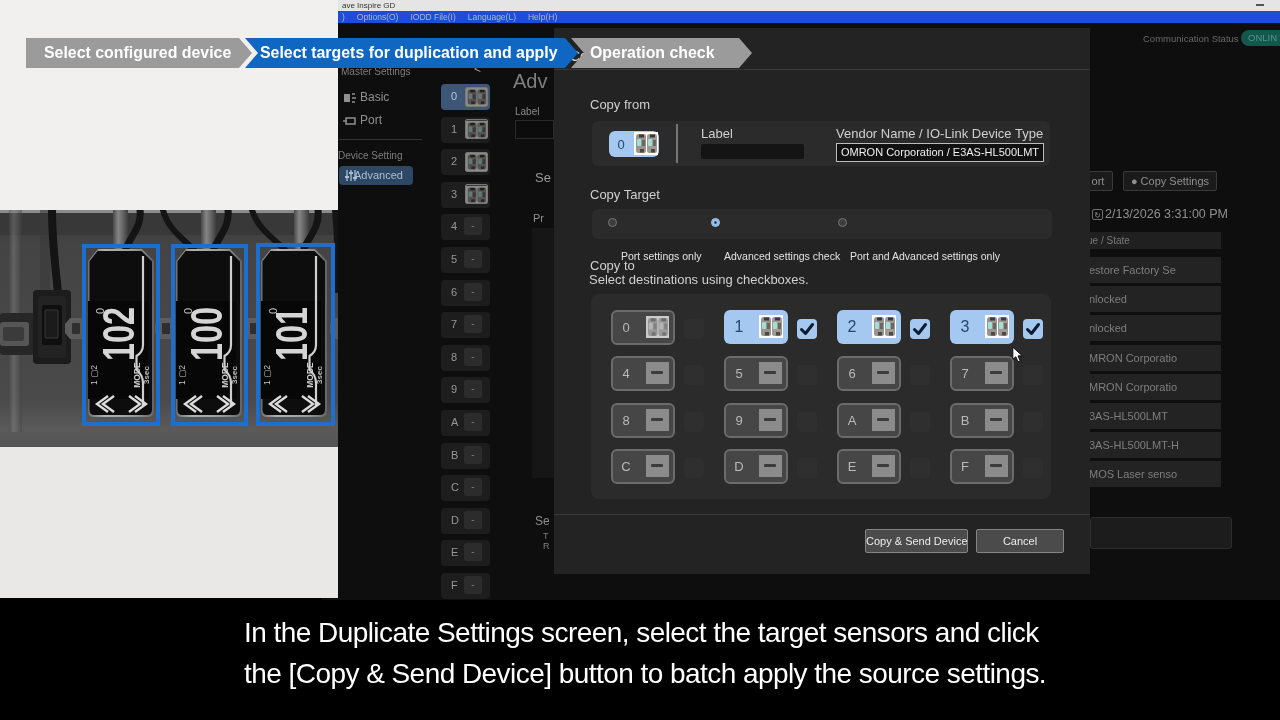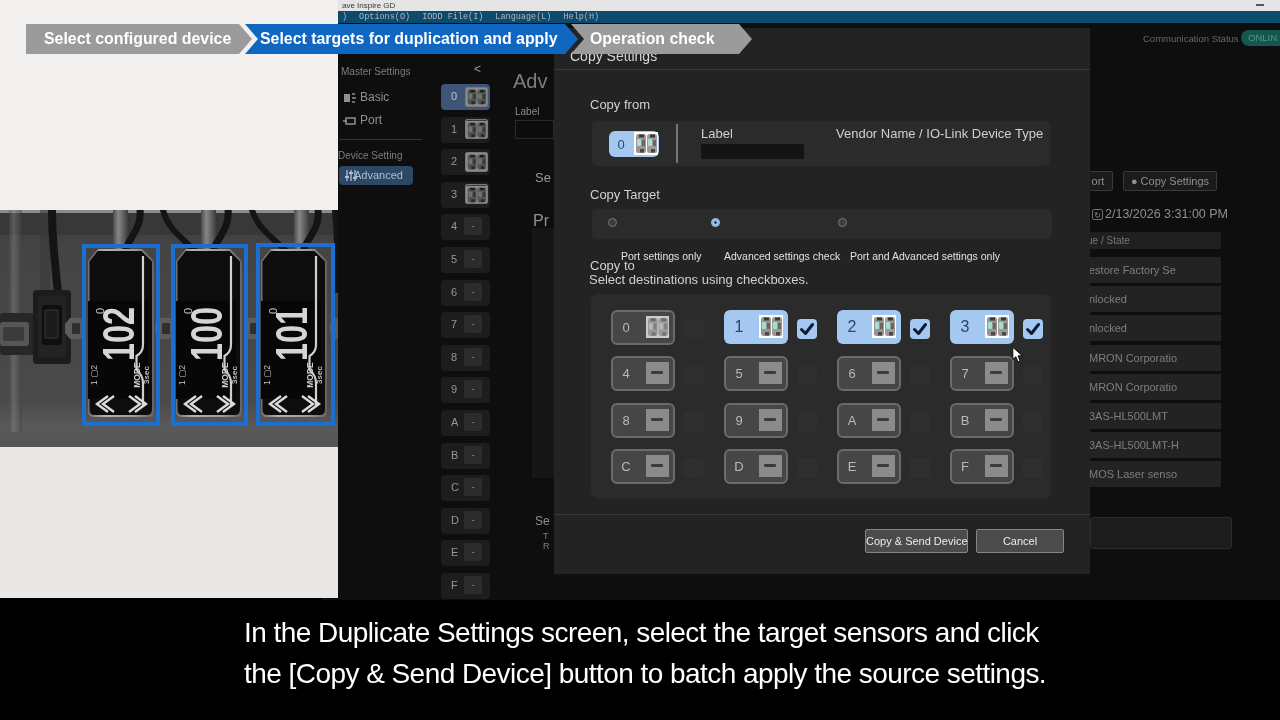--- a/index.html
+++ b/index.html
@@ -6,22 +6,22 @@
   html,body { width:1280px; height:720px; background:#000; overflow:hidden;
     font-family:"Liberation Sans", sans-serif; }
   .abs { position:absolute; }
   #stage { position:relative; width:1280px; height:720px; background:#000; }
 
   
   #app { position:absolute; left:322px; top:0; width:958px; height:600px; background:#0e0e0e; }
   #titlebar { position:absolute; left:322px; top:0; width:958px; height:21px; background:#e5e5e5; }
   #titlebar .t { position:absolute; left:20px; top:1px; font-size:8px; color:#333; }
   #titlebar .min { position:absolute; left:934px; top:4px; width:8px; height:1.5px; background:#555; }
-  #menubar { position:absolute; left:322px; top:11px; width:958px; height:12px; background:#0c4a6e;
-     color:#b5b5b5; font-size:8.5px; line-height:12px;font-family:Liberation Mono, monospace; }
+  #menubar { position:absolute; left:322px; top:11px; width:958px; height:12px; background:#1d4ed8;
+     color:#b5b5b5; font-size:8.5px; line-height:12px; }
   #menubar span { margin-right:12px; }
   #side-master { left:341px; top:66px; font-size:10px; color:#7d7d7d; }
   .side-item { font-size:12px; color:#8f8f8f; }
   #adv-btn { left:339px; top:166px; width:74px; height:19px; background:#2d4865; border-radius:4px;
      color:#aebdd2; font-size:11px; line-height:19px; text-align:center; }
 
   
   .prow { position:absolute; left:441px; width:49px; height:26px; }
   .prow .num { position:absolute; left:10px; top:6px; font-size:11px; color:#969696; }
   .prow .ibox { position:absolute; left:24px; top:2.5px; width:23px; height:20px; border:1px solid #787878;
@@ -53,21 +53,21 @@
   .cb-off { position:absolute; width:20px; height:20px; background:#2f2f2f; border-radius:4px; }
   .cb-on { position:absolute; width:20px; height:20px; background:#a5c8f0; border-radius:4px; }
 
   .radio { position:absolute; width:9px; height:9px; border-radius:50%; border:1.5px solid #787878; background:#3d3d3d; }
   .rtext { position:absolute; font-size:10.5px; color:#e2e2e2;margin-top:32px; }
 
   .fbtn { position:absolute; height:24px; background:#4b4b4b; border:1px solid #858585; border-radius:2px;
      color:#ececec; font-size:11px; text-align:center; line-height:22px; white-space:nowrap; }
 
   
-  .bc { position:absolute; top:24px; height:30px; color:#fff; font-weight:bold; font-size:15.9px; line-height:30px; z-index:40; }
+  .bc { position:absolute; top:38px; height:30px; color:#fff; font-weight:bold; font-size:15.9px; line-height:30px; z-index:40; }
 
   
   .cap { position:absolute; left:244px; color:#fff; font-size:28px; letter-spacing:-0.55px; }
 
   
   #photo-white { position:absolute; left:0; top:0; width:338px; height:210px; background:#f1f0ee; }
   #photo { position:absolute; left:0; top:210px; width:338px; height:237px; }
   #gray-low { position:absolute; left:0; top:447px; width:338px; height:151px; background:#e9e8e6; }
 </style>
 </head>
@@ -187,21 +187,21 @@
         <div class="num" style="">F</div>
         <div class="dbox">-</div>
       </div>
     </div>
 
   
   <div class="abs" style="left:513px; top:70px; font-size:20px; color:#7e7e7e;">Adv</div>
   <div class="abs" style="left:515px; top:106px; font-size:10px; color:#8a8a8a;">Label</div>
   <div class="abs" style="left:515px; top:120px; width:39px; height:19px; background:#0c0c0c; border:1px solid #2a2a2a;"></div>
   <div class="abs" style="left:535px; top:170px; font-size:13px; color:#9a9a9a;">Se</div>
-  <div class="abs" style="left:533px; top:212px; font-size:16px; color:#8f8f8f;">Pr</div>
+  <div class="abs" style="left:533px; top:212px; font-size:11px; color:#8f8f8f;">Pr</div>
   <div class="abs" style="left:532px; top:228px; width:22px; height:250px; background:#161616;"></div>
   <div class="abs" style="left:535px; top:514px; font-size:12px; color:#8f8f8f;">Se</div>
   <div class="abs" style="left:543px; top:531px; font-size:9px; color:#7f7f7f;">T<br>R</div>
 
   
   <div class="rbtn" style="left:1083px; top:171px; width:30px;">ort</div>
   <div class="rbtn" style="left:1123px; top:171px; width:94px;">● Copy Settings</div>
   <div class="abs" style="left:1092px; top:209px; width:11px; height:11px; border:1px solid #6f6f6f; border-radius:2px; color:#8c8c8c; font-size:8px; line-height:11px; text-align:center;">↻</div>
   <div class="abs" style="left:1105px; top:207px; font-size:12.5px; color:#8f8f8f;">2/13/2026 3:31:00 PM</div>
   <div class="abs" style="left:1085px; top:232px; width:136px; height:17px; background:#202020; color:#777; font-size:10px; line-height:17px; padding-left:2px;">ue / State</div>
@@ -226,20 +226,21 @@
       <div class="blueitem" style="left:17px; top:10px; width:50px; height:26px;">
         <div class="n" style="top:5px; font-size:13px; left:0; width:24px;">0</div>
         <svg width="24" height="24" style="position:absolute; left:25px; top:1px;">
             <use href="#sensoricon"></use>
           </svg>
       </div>
       <div style="position:absolute; left:84px; top:3px; width:1.5px; height:39px; background:#767676;"></div>
       <div class="mlabel" style="left:109px; top:5px;">Label</div>
       <div style="position:absolute; left:109px; top:23px; width:103px; height:15px; background:#141414; border-radius:2px;"></div>
       <div class="mlabel" style="left:244px; top:5px;">Vendor Name / IO-Link Device Type</div>
+      <div style="position:absolute; left:244px; top:22px; width:208px; height:19px; background:#111; border:1px solid #bdbdbd; color:#efefef; font-size:11px; line-height:17px; text-align:center; white-space:nowrap;">OMRON Corporation / E3AS-HL500LMT</div>
     </div>
     <div class="mlabel" style="left:36px; top:159px;">Copy Target</div>
     <div id="ct-panel">
       <div class="radio" style="left:16px; top:9px;"></div>
       <div class="rtext" style="left:29px; top:9px;">Port settings only</div>
       <div class="radio" style="left:119px; top:9px; border-color:#9cc3ec; background:#9cc3ec; box-shadow:inset 0 0 0 2.2px #9cc3ec, inset 0 0 0 10px #12233c;"></div>
       <div class="rtext" style="left:132px; top:9px;">Advanced settings check</div>
       <div class="radio" style="left:246px; top:9px;"></div>
       <div class="rtext" style="left:258px; top:9px;">Port and Advanced settings only</div>
     </div>

